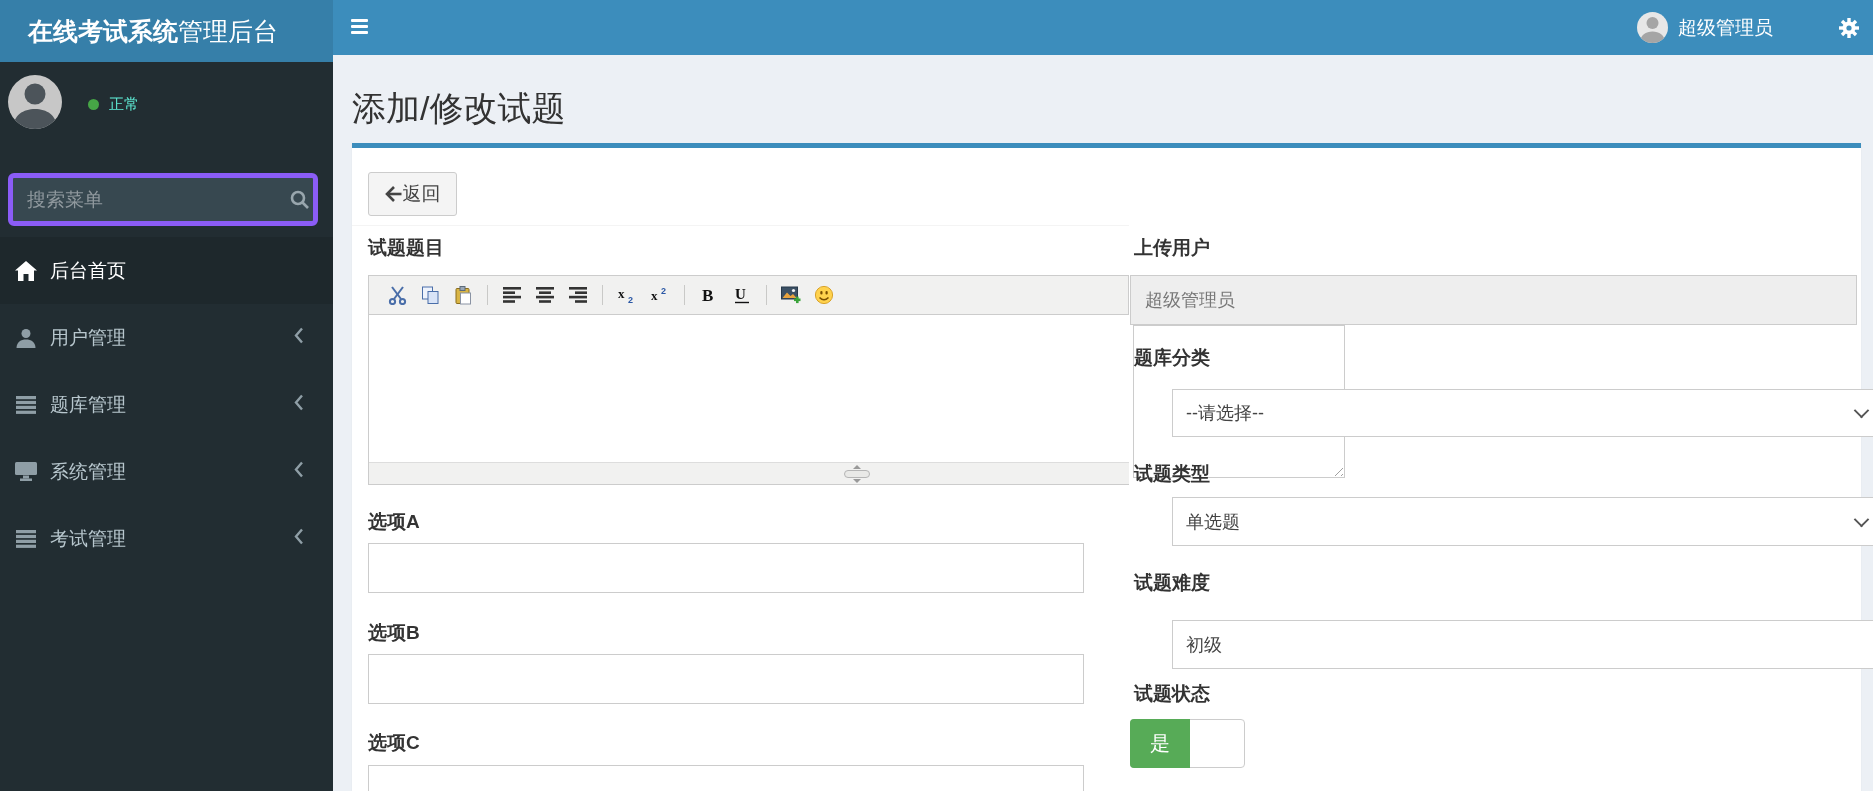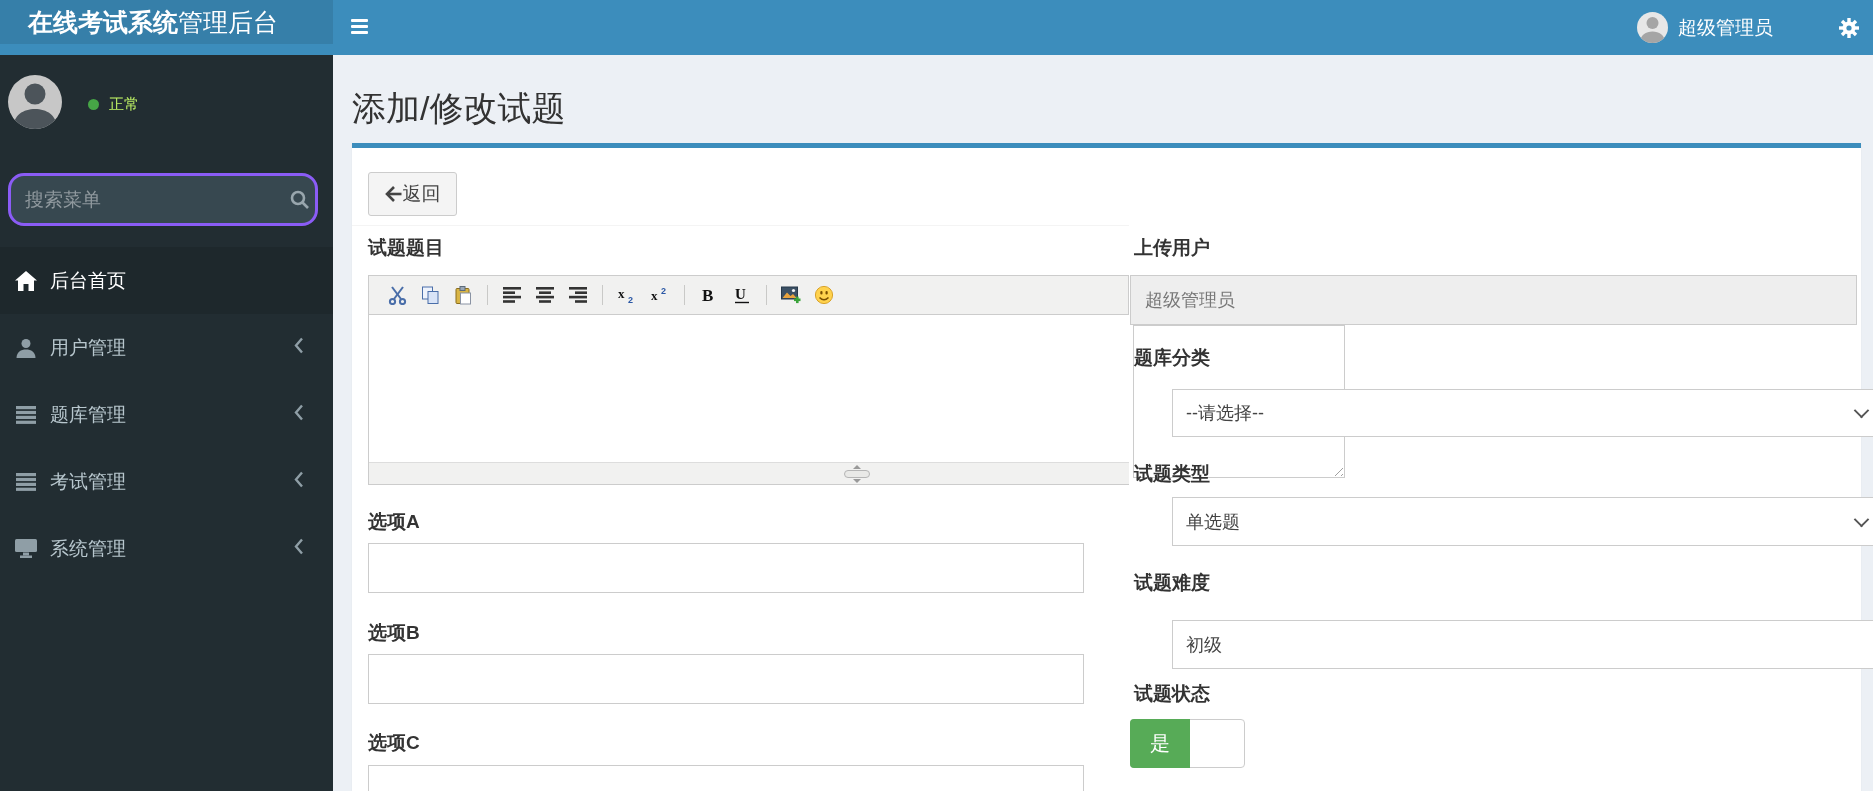--- a/index.html
+++ b/index.html
@@ -6,45 +6,45 @@
   html,body { width:1873px; height:791px; }
   body {
     position:relative; overflow:hidden;
     font-family:"Liberation Sans","DejaVu Sans",sans-serif;
     background:var(--content-bg,#ecf0f5);
   }
   .abs { position:absolute; }
 
   
   .navbar { left:0; top:0; width:1873px; height:55px; background:var(--accent,#3c8dbc); z-index:20; }
-  .logo { left:0; top:0; width:333px; height:44px; background:var(--logo-bg,#367fa9);
+  .logo { left:0; top:0; width:333px; height:62px; background:var(--logo-bg,#367fa9);
           color:#fff; font-size:25px; display:flex; align-items:center; padding-left:28px; white-space:nowrap;}
   .logo b { font-weight:bold; }
   .logo span.lite { font-weight:300; }
   .hamburger { left:351px; top:16px; width:22px; height:22px; cursor:pointer; }
   .hamburger i { display:block; width:17px; height:3px; background:#fff; margin:3px 0; border-radius:1px;}
   .nav-user { right:100px; top:0; height:55px; display:flex; align-items:center; gap:10px; color:#fff; font-size:19px; cursor:pointer;}
   .nav-avatar { width:31px; height:31px; border-radius:50%; background:#e7e7e7; overflow:hidden; position:relative;}
   .nav-gear { right:12px; top:16px; width:24px; height:24px; cursor:pointer;}
 
   
   .sidebar { left:0; top:55px; width:333px; height:736px; background:var(--sidebar-bg,#222d32); z-index:15; }
   .side-avatar { position:absolute; left:8px; top:20px; width:54px; height:54px; border-radius:50%;
                  background:#c7c7c7; overflow:hidden;}
   .side-status { position:absolute; left:88px; top:40px; display:flex; align-items:center; gap:10px;
-                 color:#bef264; font-size:15px;}
+                 color:#5eead4; font-size:15px;}
   .dot { width:11px; height:11px; border-radius:50%; background:var(--status-dot,#46a546); }
   .search-box { position:absolute; left:8px; top:118px; width:310px; height:53px;
-                background:#374850; border:3px solid #8b5cf6; border-radius:16px;
+                background:#374850; border:5px solid #8b5cf6; border-radius:6px;
                 display:flex; align-items:center; }
   .search-box input { flex:1; background:transparent; border:none; outline:none; color:#ccc;
                       font-size:19px; padding:0 14px; font-family:inherit;}
   .search-box input::placeholder { color:#90999e; }
   .search-btn { width:44px; height:100%; display:flex; align-items:center; justify-content:center; cursor:pointer;}
-  .menu { position:absolute; left:0; top:192px; width:333px; }
+  .menu { position:absolute; left:0; top:182px; width:333px; }
   .menu-item { height:67px; display:flex; align-items:center; color:#b8c7ce; font-size:19px;
                cursor:pointer; position:relative;}
   .menu-item.active { background:var(--sidebar-active-bg,#1e282c); color:#fff; }
   .mi-icon { width:24px; margin-left:14px; display:flex; justify-content:center; }
   .mi-label { margin-left:12px; }
   .mi-chevron { position:absolute; right:28px; top:50%; transform:translateY(-50%); }
 
   
   .page-title { left:352px; top:86px; font-size:34px; color:#333; font-weight:400; z-index:2;}
   .panel { left:352px; top:143px; width:1509px; height:648px; background:#fff;
@@ -189,43 +189,43 @@
       </span>
       <span class="mi-label">题库管理</span>
       <span class="mi-chevron">
         <svg width="12" height="18" viewBox="0 0 12 18" fill="none" stroke="#8f9ea6" stroke-width="2.4">
             <polyline points="9,2 3,9 9,16"></polyline>
           </svg>
       </span>
     </div>
     <div class="menu-item">
       <span class="mi-icon">
+        <svg width="22" height="19" viewBox="0 0 22 19" fill="#8f9ea6">
+            <rect x="0" y="0" width="22" height="13" rx="1.5"></rect>
+            <rect x="8" y="13.5" width="6" height="3"></rect>
+            <rect x="5" y="16.5" width="12" height="2.5"></rect>
+          </svg>
+      </span>
+      <span class="mi-label">系统管理</span>
+      <span class="mi-chevron">
+        <svg width="12" height="18" viewBox="0 0 12 18" fill="none" stroke="#8f9ea6" stroke-width="2.4">
+            <polyline points="9,2 3,9 9,16"></polyline>
+          </svg>
+      </span>
+    </div>
+    <div class="menu-item">
+      <span class="mi-icon">
         <svg width="20" height="18" viewBox="0 0 20 18" fill="#8f9ea6">
             <rect y="0" width="20" height="3.2"></rect>
             <rect y="4.9" width="20" height="3.2"></rect>
             <rect y="9.8" width="20" height="3.2"></rect>
             <rect y="14.7" width="20" height="3.2"></rect>
           </svg>
       </span>
       <span class="mi-label">考试管理</span>
-      <span class="mi-chevron">
-        <svg width="12" height="18" viewBox="0 0 12 18" fill="none" stroke="#8f9ea6" stroke-width="2.4">
-            <polyline points="9,2 3,9 9,16"></polyline>
-          </svg>
-      </span>
-    </div>
-    <div class="menu-item">
-      <span class="mi-icon">
-        <svg width="22" height="19" viewBox="0 0 22 19" fill="#8f9ea6">
-            <rect x="0" y="0" width="22" height="13" rx="1.5"></rect>
-            <rect x="8" y="13.5" width="6" height="3"></rect>
-            <rect x="5" y="16.5" width="12" height="2.5"></rect>
-          </svg>
-      </span>
-      <span class="mi-label">系统管理</span>
       <span class="mi-chevron">
         <svg width="12" height="18" viewBox="0 0 12 18" fill="none" stroke="#8f9ea6" stroke-width="2.4">
             <polyline points="9,2 3,9 9,16"></polyline>
           </svg>
       </span>
     </div>
   </div>
 </div>
 
 <h1 class="abs page-title">添加/修改试题</h1>

